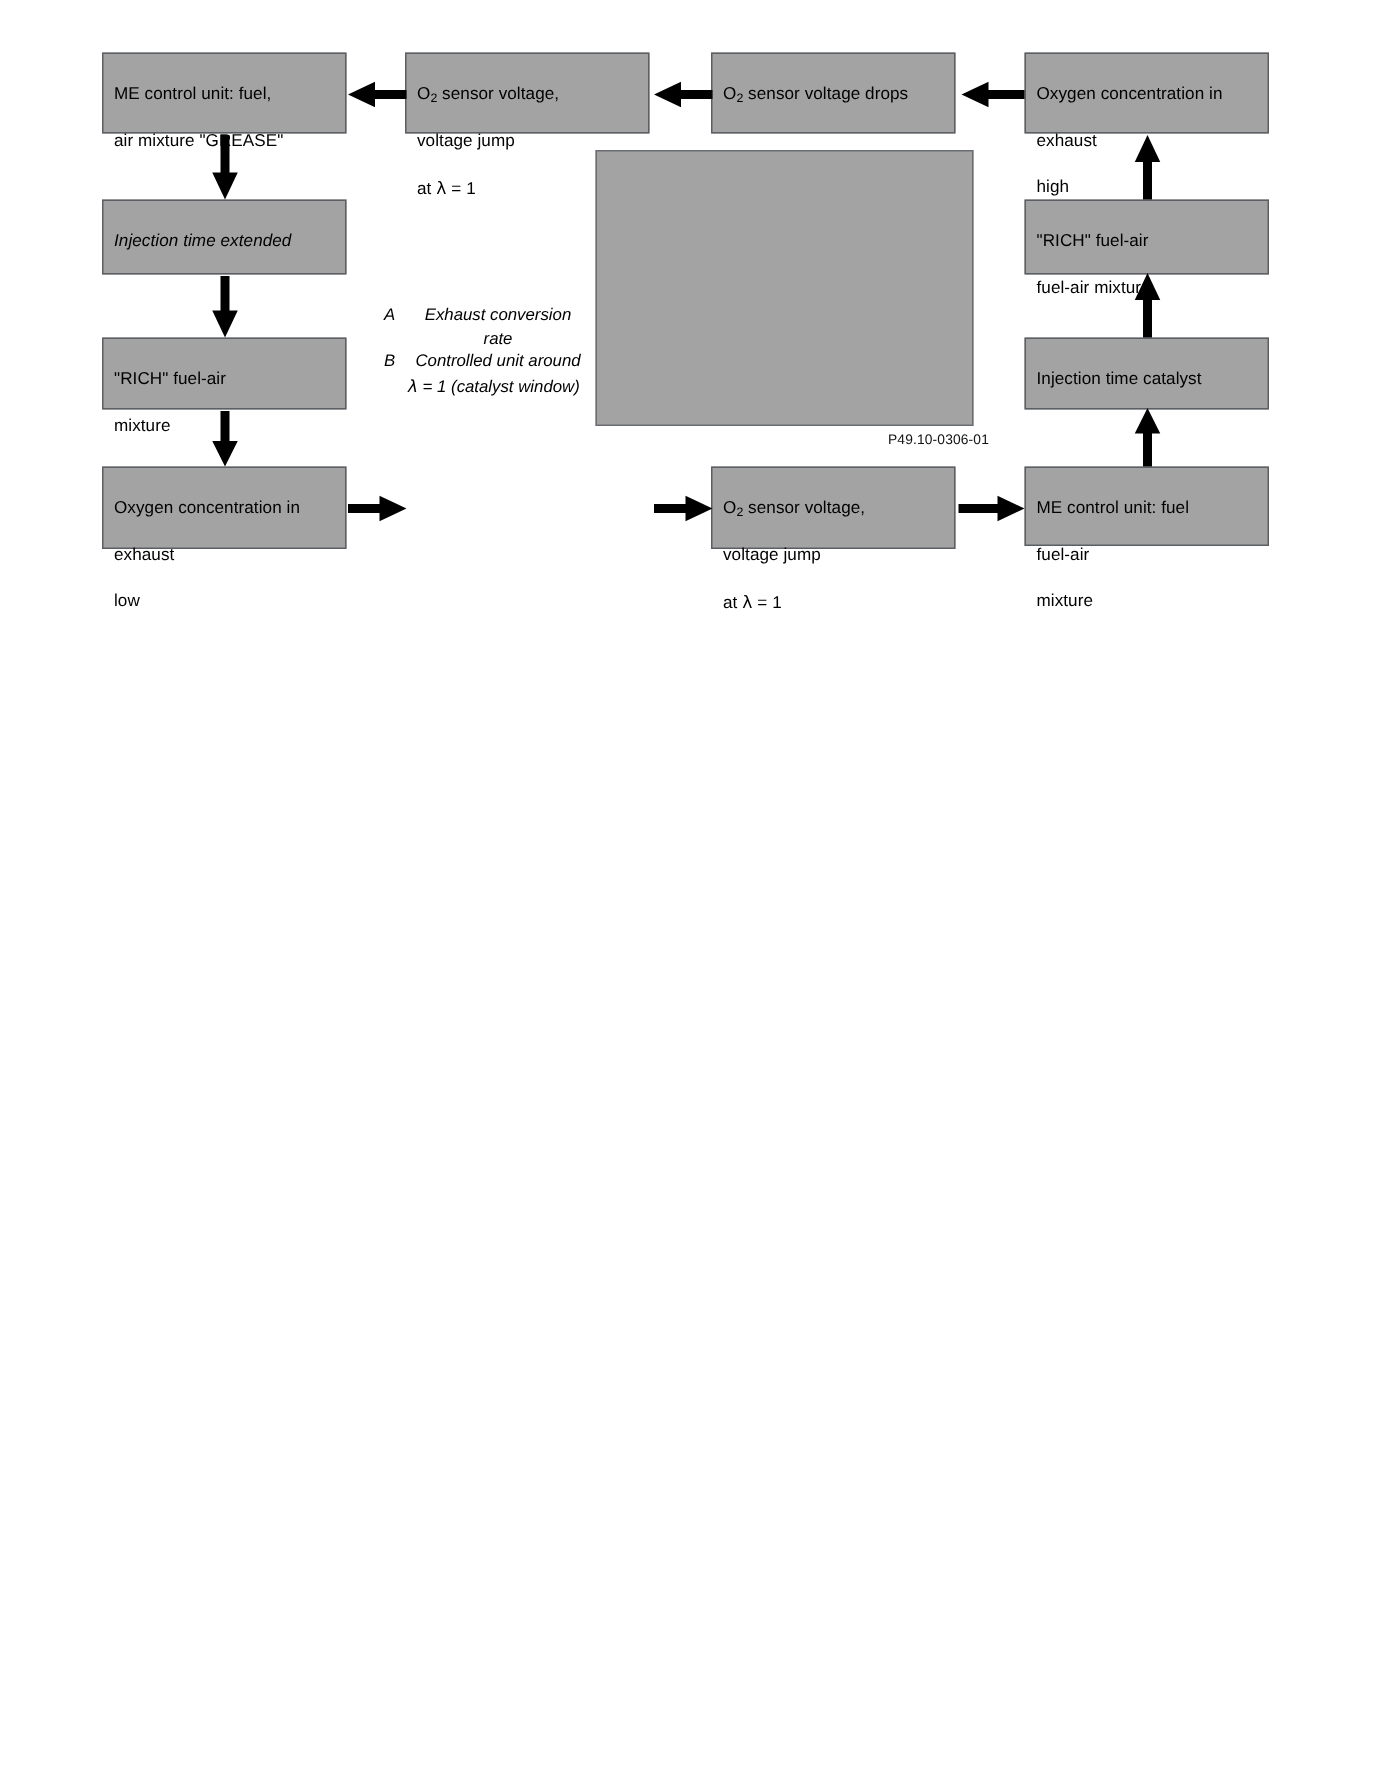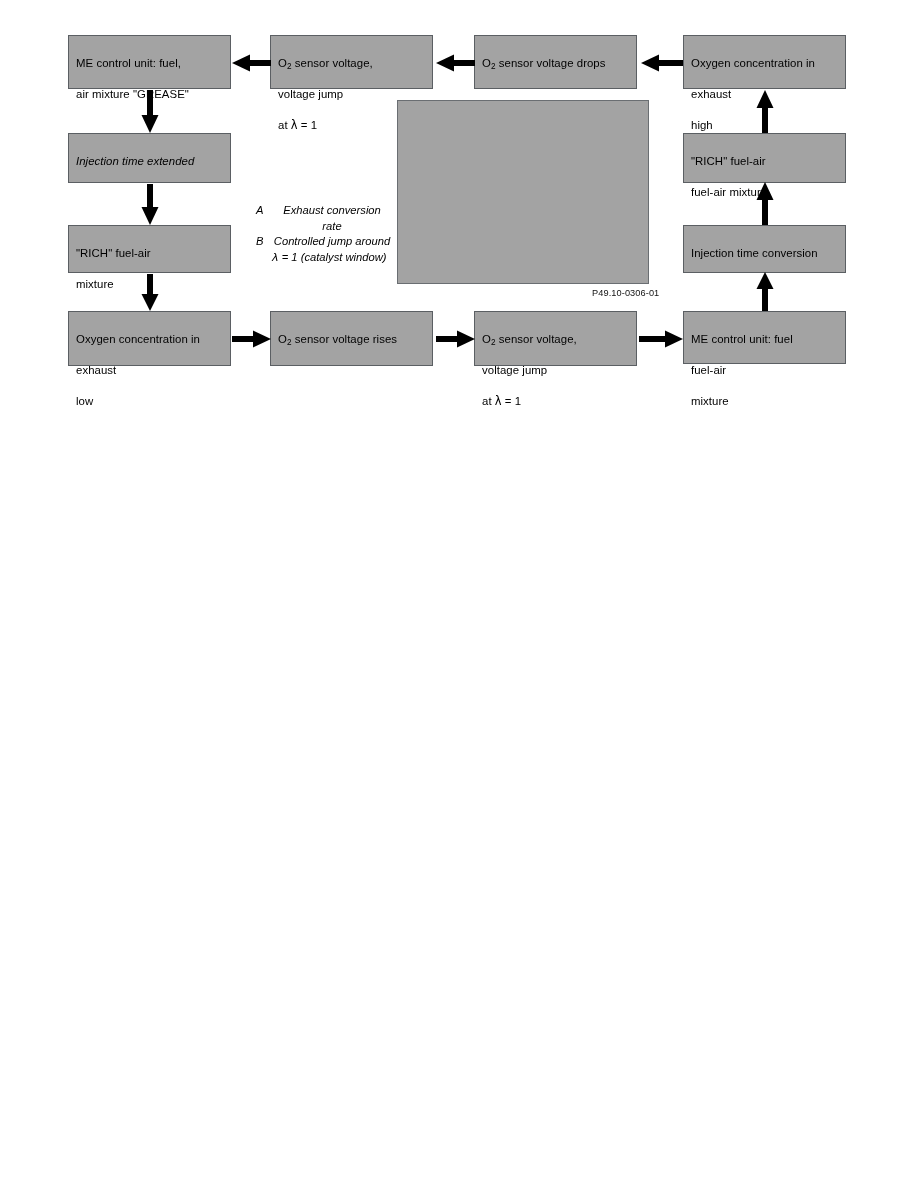--- a/index.html
+++ b/index.html
@@ -135,57 +135,54 @@
     <span>"RICH" fuel-air</span><br>
     <span>mixture</span>
   </div>
 
   <div class="box" style="left:68px; top:311px; width:163px; height:55px;">
     <span>Oxygen concentration in</span><br>
     <span>exhaust</span><br>
     <span>low</span>
   </div>
 
-  <div class="box" style="left:270px; top:311px; width:163px; height:55px;">
-    <span>O<sub>2</sub> sensor voltage rises</span>
-  </div>
 
   <div class="box" style="left:474px; top:311px; width:163px; height:55px;">
     <span>O<sub>2</sub> sensor voltage,</span><br>
     <span>voltage jump</span><br>
     <span>at <span class="lam">λ</span> = 1</span>
   </div>
 
   <div class="box" style="left:683px; top:311px; width:163px; height:53px;">
     <span>ME control unit: fuel</span><br>
     <span>fuel-air</span><br>
     <span>mixture</span>
   </div>
 
   <div class="box" style="left:683px; top:225px; width:163px; height:48px;">
-    <span>Injection time conversion</span>
+    <span>Injection time catalyst</span>
   </div>
 
   <div class="box" style="left:683px; top:133px; width:163px; height:50px;">
     <span>"RICH" fuel-air</span><br>
     <span>fuel-air mixture</span>
   </div>
 
   <div class="box empty" style="left:397px; top:100px; width:252px; height:184px;"></div>
 
   <div class="refcode" style="left:565px; top:288px;">P49.10-0306-01</div>
 
   <div class="legend" style="left:256px; top:203px; width:136px;">
     <div class="legend-row">
       <span class="legend-key">A</span>
       <span class="legend-text">Exhaust conversion rate</span>
     </div>
     <div class="legend-row">
       <span class="legend-key">B</span>
-      <span class="legend-text">Controlled jump around</span>
+      <span class="legend-text">Controlled unit around</span>
     </div>
     <span class="legend-lambda"><span class="lam">λ</span> = 1 (catalyst window)</span>
   </div>
 
   <div class="arrow" style="left:232px; top:52px;">
     <svg width="40" height="22" viewBox="0 0 40 22">
       <path d="M39,11 L16,11 L16,11" stroke="#000" stroke-width="6" fill="none"></path>
       <path d="M0,11 L18,2.5 L18,19.5 Z" fill="#000"></path>
     </svg>
   </div>

